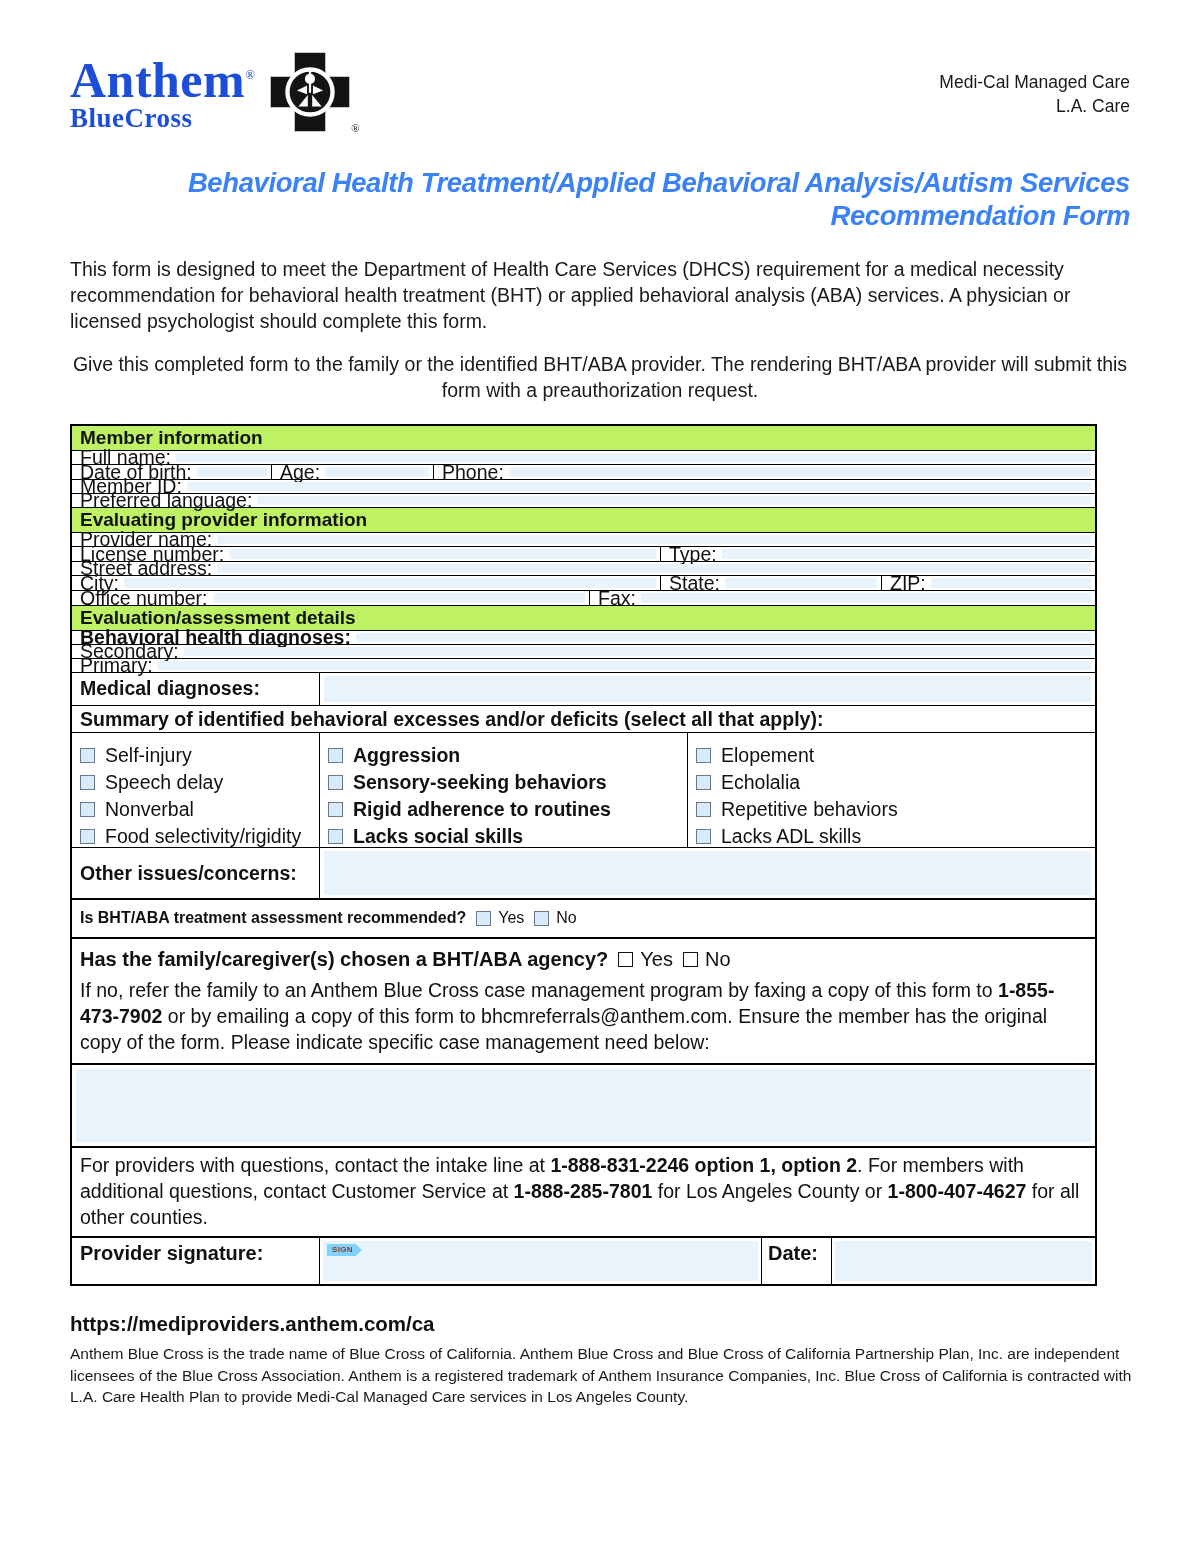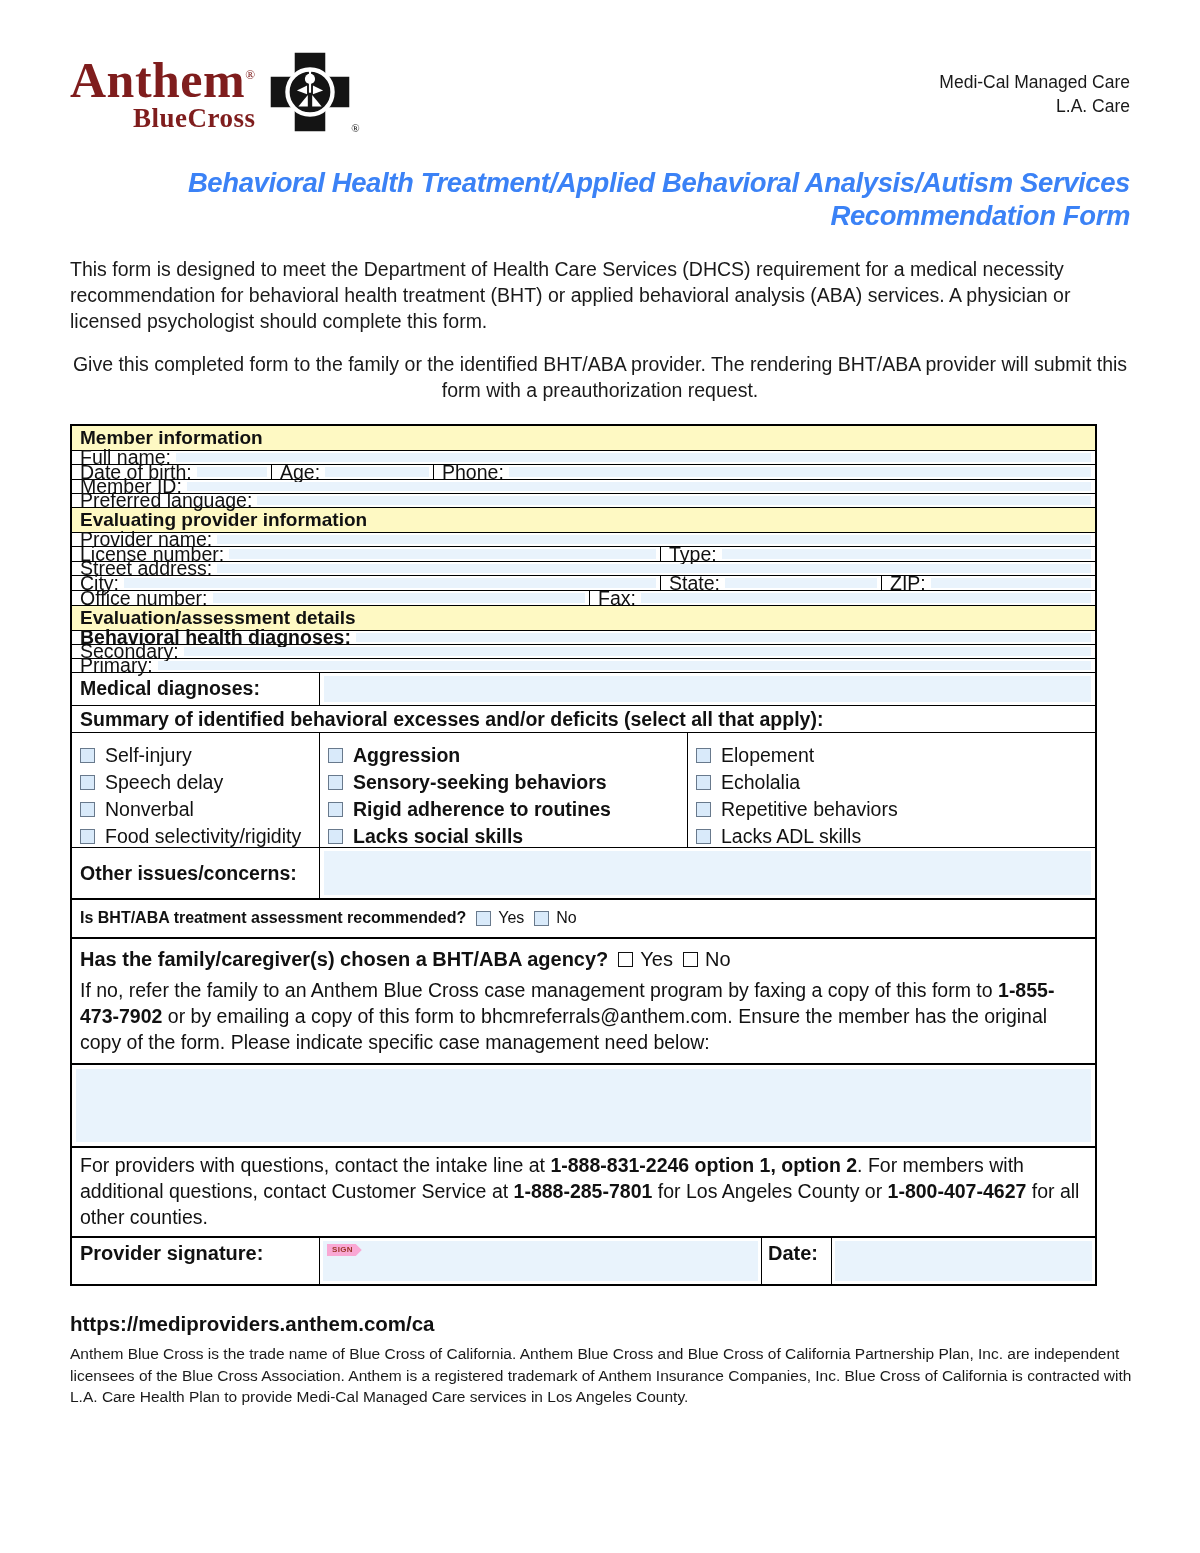--- a/index.html
+++ b/index.html
@@ -4,36 +4,36 @@
 <style>
   * { margin:0; padding:0; box-sizing:border-box; }
   html,body { background:#ffffff; }
   .page {
     width:1200px; height:1553px; position:relative; background:#fff;
     font-family:"Liberation Sans", sans-serif; color:#111; overflow:hidden;
   }
   
   .hdr { display:flex; justify-content:space-between; margin:52px 70px 0 70px; }
   .logo { display:flex; align-items:flex-start; }
-  .logo-text { text-align:right; font-family:"Liberation Serif", serif; font-weight:bold; color:#7f1d1d; }
+  .logo-text { font-family:"Liberation Serif", serif; font-weight:bold; color:#1d4ed8; }
   .anthem { font-size:50px; line-height:46px; letter-spacing:0.5px; }
   .anthem sup { font-size:13px; font-weight:normal; }
   .bluecross { font-size:27px; line-height:30px; letter-spacing:0.5px; }
   .bc-sym { margin-left:14px; position:relative; }
   .bc-reg { position:absolute; right:-10px; bottom:2px; font-size:11px; font-family:"Liberation Serif", serif; }
   .plan { text-align:right; font-size:17.5px; line-height:24px; margin-top:18px; color:#1a1a1a; }
   
   .title { margin:30px 70px 0 70px; text-align:right; font-weight:bold; font-style:italic;
            font-size:27.5px; line-height:33px; letter-spacing:-0.4px; color:#3b82f6; }
   
   .intro { margin:24px 70px 0 70px; font-size:19.5px; line-height:26px; color:#1a1a1a; }
   .intro p + p { margin-top:17px;text-align:center; }
   
   .ftable { margin:21px 0 0 70px; width:1027px; border:2px solid #000; }
-  .sect { background:#fef9c3; font-weight:bold; font-size:19px; height:25px; line-height:23px;
+  .sect { background:#bef264; font-weight:bold; font-size:19px; height:25px; line-height:23px;
           padding:0 8px; border-bottom:1px solid #000; }
   .row { border-bottom:1px solid #000; }
   .row:last-child { border-bottom:none; }
   .cells { display:flex; align-items:stretch; }
   .cell { border-right:1px solid #000; }
   .cell:last-child { border-right:none; }
   .inrow { display:flex; align-items:center; height:14px; padding:2px 4px 2px 8px; font-size:19.5px; }
   .inrow .lab { white-space:nowrap; margin-right:5px; }
   .lab.b { font-weight:bold; }
   .fld { flex:1; align-self:stretch; background:#e9f3fc; }
@@ -56,21 +56,21 @@
   .blank-row { height:85px; padding:4px; border-bottom:2px solid #000; border-top:2px solid #000; }
   .blank-fill { width:100%; height:100%; background:#e9f3fc; }
   
   .contact { padding:4px 8px 6px 8px; font-size:19.5px; line-height:26px; border-bottom:2px solid #000; }
   
   .sig-row { display:flex; height:46px; }
   .sig-lab { width:248px; border-right:1px solid #000; font-weight:bold; font-size:20px;
              padding:4px 8px; }
   .sig-cell { width:442px; border-right:1px solid #000; padding:3px; position:relative; }
   .sig-fill { width:100%; height:100%; background:#e9f3fc; position:relative; }
-  .sign-tag { position:absolute; top:3px; left:4px; background:#f9a8d4; color:#9c3528;
+  .sign-tag { position:absolute; top:3px; left:4px; background:#7dd3fc; color:#9c3528;
               font-size:8px; font-weight:bold; line-height:12px; padding:0 9px 0 5px; letter-spacing:0.3px;
               clip-path:polygon(0 0, calc(100% - 6px) 0, 100% 50%, calc(100% - 6px) 100%, 0 100%); }
   .date-lab { width:70px; border-right:1px solid #000; font-weight:bold; font-size:20px; padding:4px 6px; }
   .date-cell { flex:1; padding:3px; }
   .date-fill { width:100%; height:100%; background:#e9f3fc; }
   
   .w200 { width:200px; } .w162 { width:162px; } .w589 { width:589px; } .w221 { width:221px; }
   .w518 { width:518px; } .w248 { width:248px; } .w368 { width:368px;font-weight:bold; } .flex1 { flex:1; }
   .lblcell { width:248px; border-right:1px solid #000; font-weight:bold; font-size:19.5px; padding:4px 8px;
              display:flex; align-items:flex-start; }

